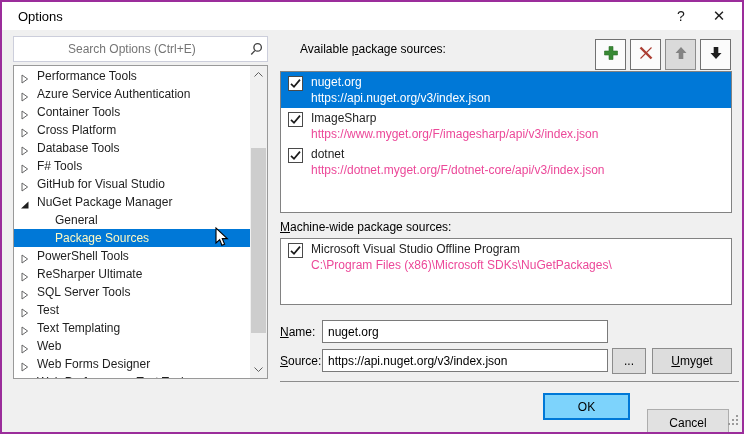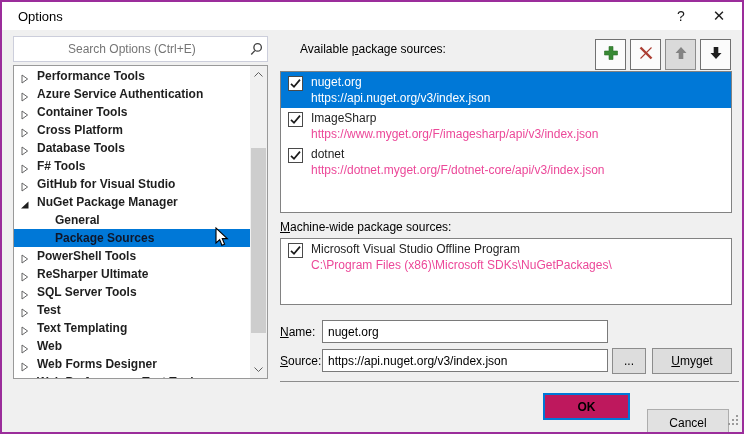--- a/index.html
+++ b/index.html
@@ -18,28 +18,28 @@
   
   .search-box { position:absolute; left:11px; top:34px; width:255px; height:26px;
     background:#fff; border:1px solid #cccedb; display:flex; align-items:center;padding-left:48px; }
   .search-box input { flex:1; border:none; outline:none; font:12px "Liberation Sans",sans-serif;
     color:#6d6d6d; padding-left:6px; background:transparent; }
   .search-icon { width:22px; display:flex; justify-content:center; align-items:center; }
 
   
   .tree { position:absolute; left:11px; top:63px; width:255px; height:314px;
     background:#fff; border:1px solid #999; }
-  .tree-inner { position:absolute; left:0; top:1px; right:17px; bottom:0; overflow:hidden;font-weight:bold; }
+  .tree-inner { position:absolute; left:0; top:1px; right:17px; bottom:0; overflow:hidden; }
   .tree-row { position:relative; height:18px; line-height:18px; font-size:12px;
     color:#1e1e1e; white-space:nowrap; }
   .tree-row .expander { position:absolute; left:6px; top:4px; width:10px; height:10px; }
   .tree-row .lbl { position:absolute; left:23px; top:0; }
   .tree-row.child .lbl { left:41px; }
   .tree-row.selected { background:#0078d7; }
-  .tree-row.selected .lbl { color:#0f172a; }
+  .tree-row.selected .lbl { color:#fef9c3; }
 
   .vscroll { position:absolute; right:0; top:0; bottom:0; width:17px; background:#f0f0f0; }
   .scroll-arrow { position:absolute; left:0; width:17px; height:17px; display:flex;
     align-items:center; justify-content:center; }
   .scroll-arrow.up { top:0; } .scroll-arrow.down { bottom:0; }
   .scroll-thumb { position:absolute; left:1px; width:15px; top:82px; height:185px; background:#cdcdcd; }
 
   
   .panel-label { position:absolute; font-size:12px; color:#000; }
   .u { text-decoration:underline; }
@@ -65,22 +65,22 @@
   .textfield input { width:100%; height:100%; border:none; outline:none; padding-left:5px;
     font:12px "Liberation Sans",sans-serif; color:#000; background:transparent; }
 
   .push-btn { position:absolute; background:#ddd; border:1px solid #8c8c8c; font-size:12px;
     color:#000; display:flex; align-items:center; justify-content:center; }
   .browse-btn { left:610px; top:346px; width:34px; height:26px; }
   .update-btn { left:650px; top:346px; width:80px; height:26px; }
 
   .divider { position:absolute; left:278px; top:379px; width:459px; height:1px; background:#8c8c8c; }
 
-  .ok-btn { left:541px; top:391px; width:87px; height:27px; background:#be185d;
-    border:2px solid #0078d7;font-weight:bold; }
+  .ok-btn { left:541px; top:391px; width:87px; height:27px; background:#7dd3fc;
+    border:2px solid #0078d7; }
   .cancel-btn { left:645px; top:391px; width:82px; height:27px; background:#e1e1e1;
     border:1px solid #adadad;margin-top:16px; }
 
   .grip { position:absolute; right:3px; bottom:2px; }
   .cursor { position:absolute; left:213px; top:225px; z-index:20; pointer-events:none; }
 </style>
 </head>
 <body>
 
 <div class="dialog">

